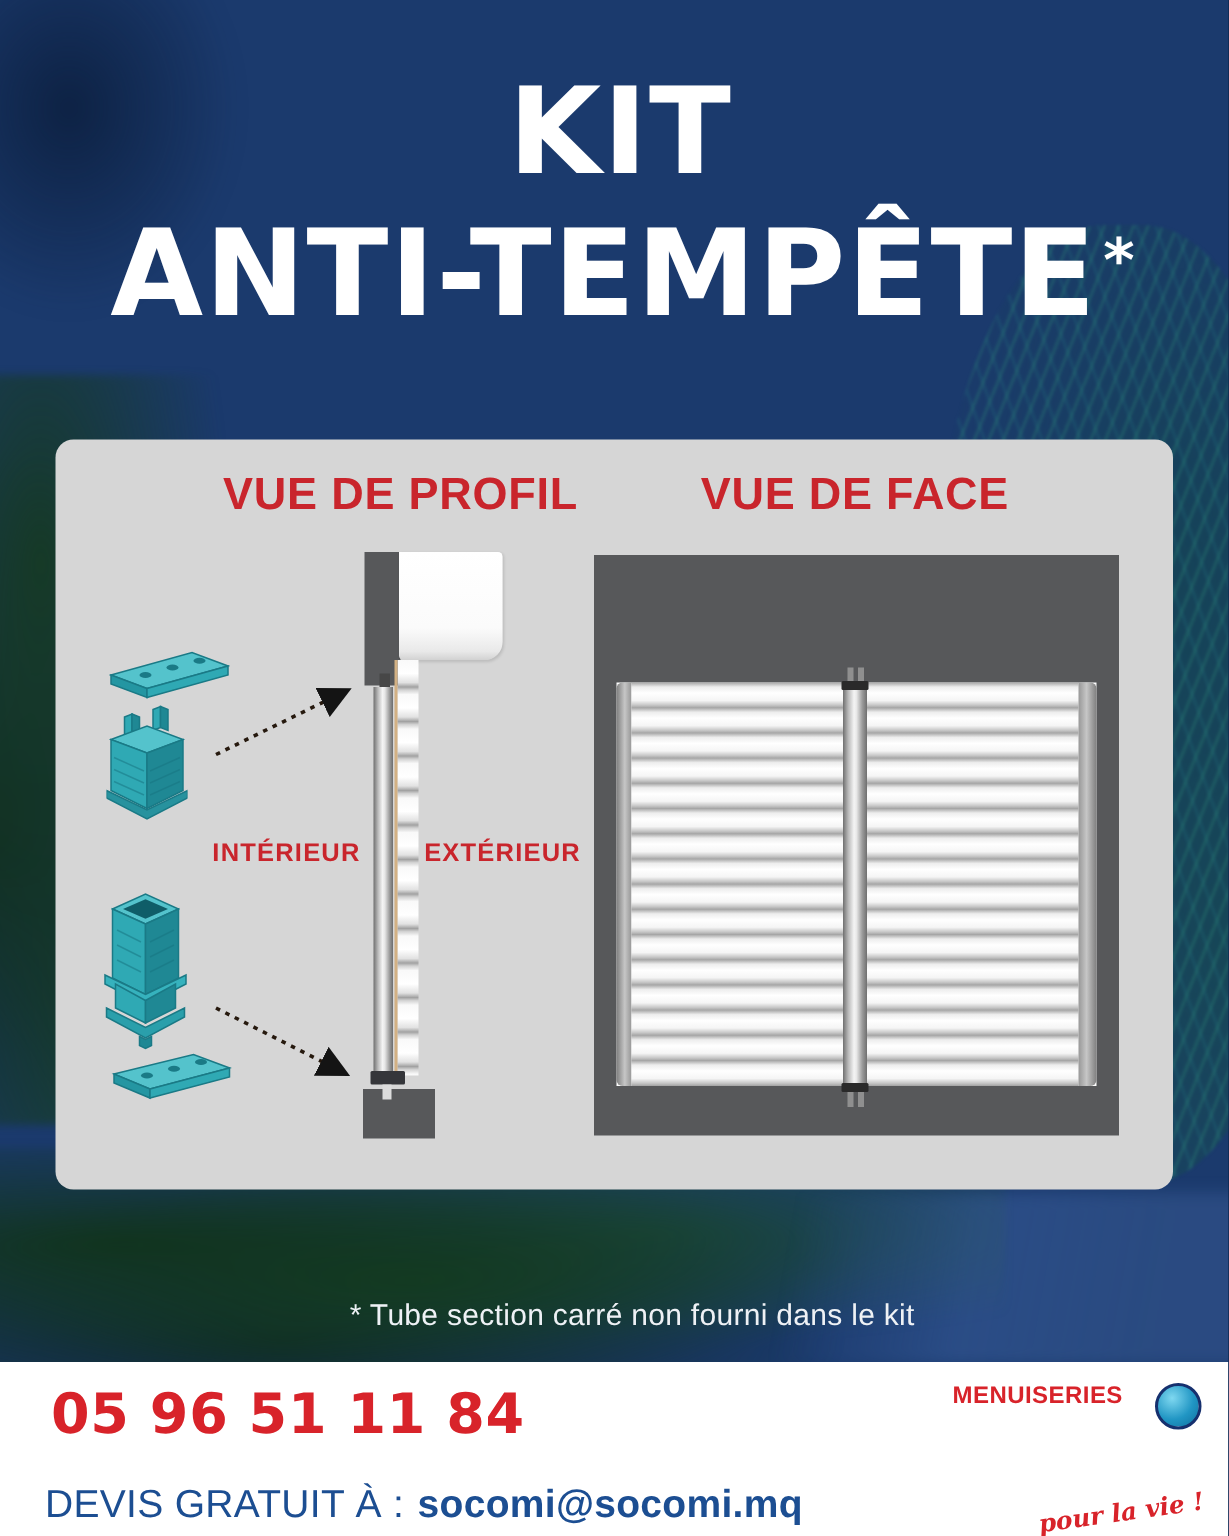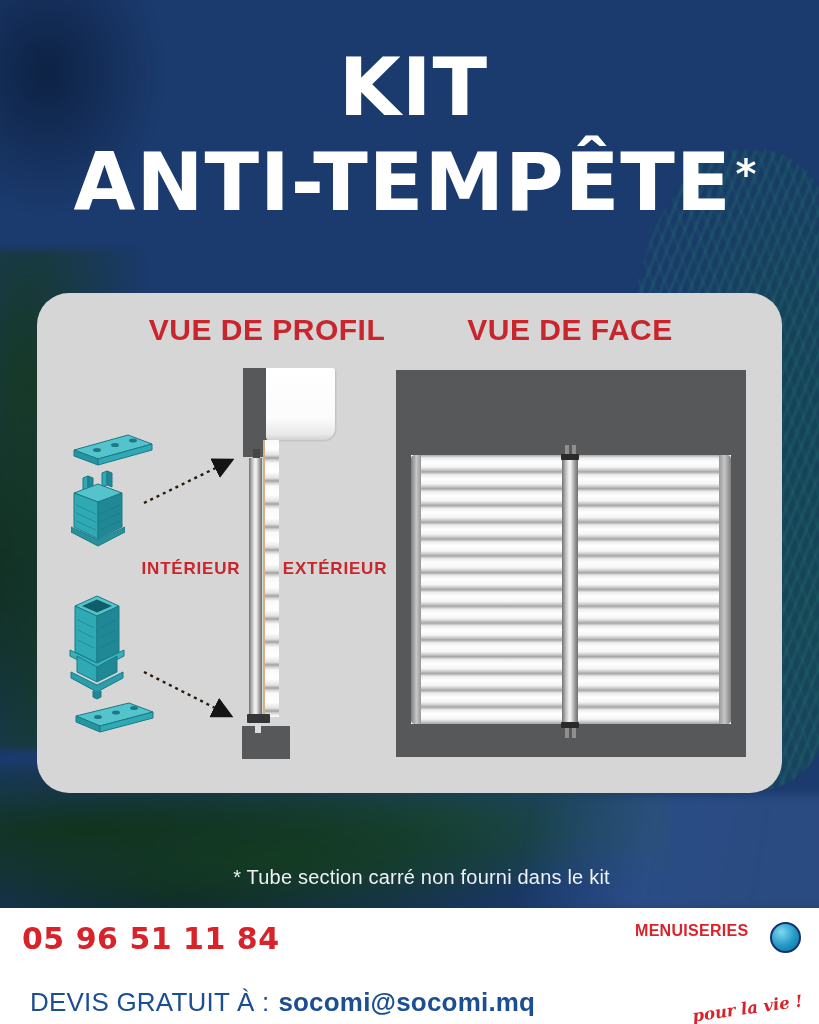--- a/index.html
+++ b/index.html
@@ -37,21 +37,21 @@
   .f-bottomright{right:-10px;top:795px;width:330px;height:115px;
     background:linear-gradient(100deg,rgba(70,110,180,0) 10%,rgba(72,112,182,.35) 45%,rgba(96,134,200,.22) 80%);
     filter:blur(5px);}
   
   .title{position:absolute;left:4px;top:40px;width:100%;text-align:center;color:#ffffff;
     font-family:"DejaVu Sans","Liberation Sans",sans-serif;font-weight:bold;
     font-size:80px;line-height:95px;letter-spacing:1px;}
   .title .ast{display:inline-block;font-size:40px;vertical-align:top;position:relative;top:-8px;left:4px;}
   
   .panel{position:absolute;left:37px;top:293px;width:745px;height:500px;
-    background:var(--panel-gray,#d6d6d6);border-radius:32px;}
+    background:var(--panel-gray,#d6d6d6);border-radius:12px;}
   .view-heading{position:absolute;top:20px;font-size:30px;font-weight:bold;
     color:var(--heading-red,#cc2630);letter-spacing:.5px;text-align:center;}
   .vh-profile{left:60px;width:340px;}
   .vh-face{left:363px;width:340px;}
   .small-label{position:absolute;font-size:17px;font-weight:bold;color:var(--heading-red,#cc2630);
     letter-spacing:.8px;text-align:center;}
   .lab-int{left:98px;top:266px;width:112px;}
   .lab-ext{left:242px;top:266px;width:112px;}
   
   .pv{position:absolute;}
@@ -93,21 +93,21 @@
   .fv-stud{width:4px;height:9px;background:#8f8f8f;z-index:1;}
   .fv-stud.t1{left:169px;top:75px;}
   .fv-stud.t2{left:176px;top:75px;}
   .fv-stud.b1{left:169px;top:357px;height:11px;}
   .fv-stud.b2{left:176px;top:357px;height:11px;}
   
   .footnote{position:absolute;left:0;top:866px;width:100%;text-align:center;
     color:#eef1f5;font-size:20px;letter-spacing:.2px;margin-left:12px;}
   
   .footer{position:absolute;left:0;top:908px;width:100%;height:116px;background:#ffffff;}
-  .phone{position:absolute;left:22px;top:13px;font-size:30px;font-weight:bold;
+  .phone{position:absolute;left:34px;top:13px;font-size:37px;font-weight:bold;
     color:var(--phone-red,#d8232a);letter-spacing:.5px;
     font-family:"DejaVu Sans","Liberation Sans",sans-serif;}
   .quote{position:absolute;left:30px;top:51px;font-size:26px;color:var(--text-blue,#1c4e92);letter-spacing:.2px;margin-top:28px;}
   .quote .mail{font-weight:bold;margin-left:9px;}
   .logo{position:absolute;right:14px;top:2px;width:218px;height:110px;}
   .logo-top{position:absolute;top:12px;left:48px;color:var(--phone-red,#d8232a);
     font-weight:bold;font-size:16px;letter-spacing:.3px;}
   .logo-name{position:absolute;top:16px;left:0px;font-size:50px;font-weight:bold;font-style:italic;
     font-family:"DejaVu Sans","Liberation Sans",sans-serif;
     color:var(--logo-teal,#2ba7c9);

